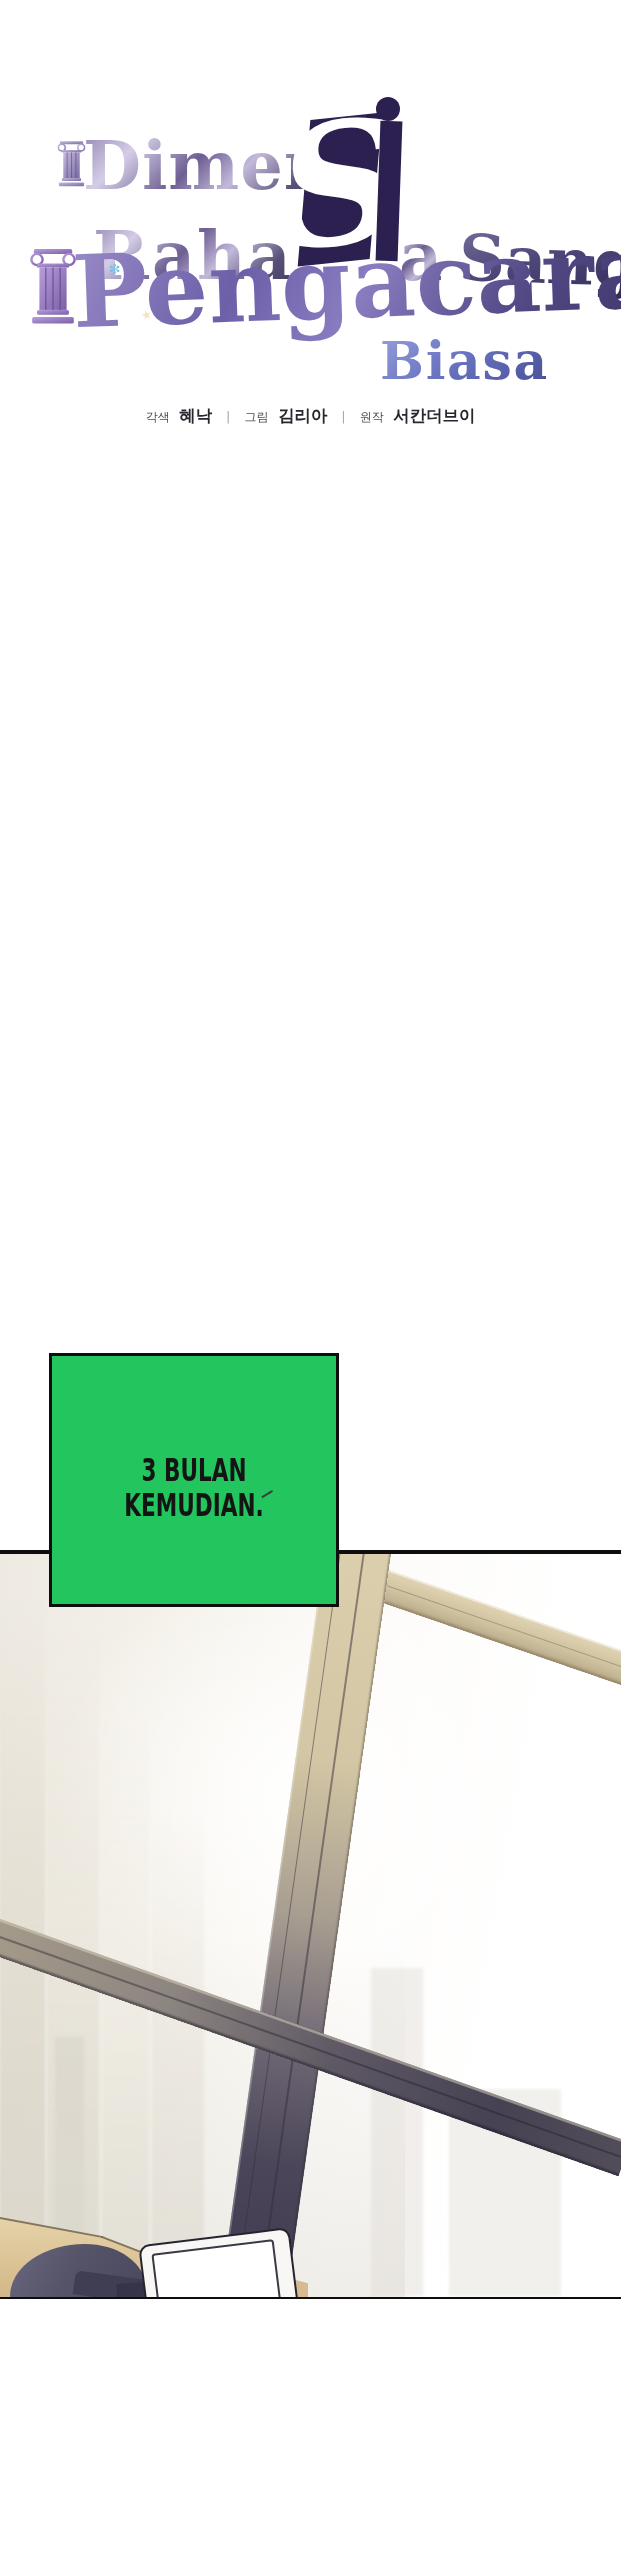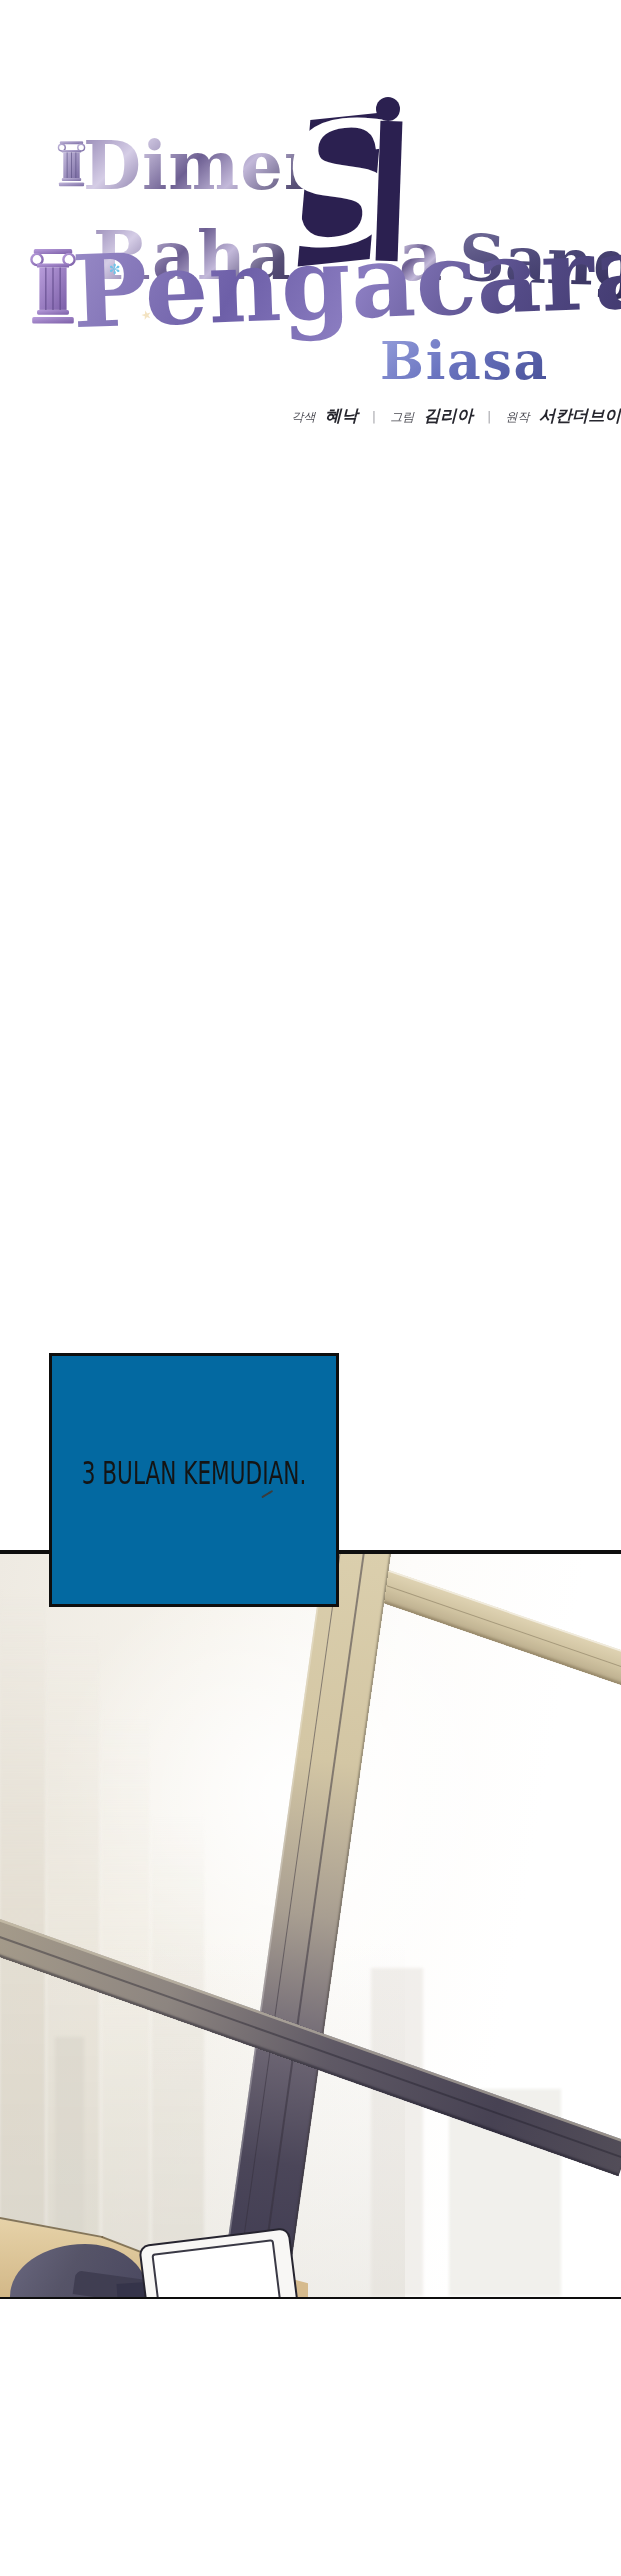--- a/index.html
+++ b/index.html
@@ -30,29 +30,29 @@
             justify-content:center;}
   #big-s{font-family:"DejaVu Serif","Liberation Serif",serif;font-weight:bold;
          font-size:169px;line-height:138px;color:#ffffff;transform:translateY(-5.2px);}
   #big-i-stem{left:378px;top:121px;width:22.4px;height:140px;background:#2b2050;
               transform:rotate(2deg);}
   #big-i-dot{left:376px;top:97px;width:24px;height:24px;border-radius:50%;background:#2b2050;}
 
   .sparkle{position:absolute;font-size:14px;line-height:1;}
 
   
-  #credits{left:0;top:405px;width:621px;display:flex;justify-content:flex-end;
-           align-items:baseline;gap:14px;font-style:italic;}
+  #credits{left:0;top:405px;width:621px;display:flex;justify-content:center;
+           align-items:baseline;gap:14px;}
   .credit-role{font-size:12px;color:#4a4a52;}
   .credit-name{font-size:16.4px;font-weight:bold;color:#26262e;margin-left:5.2px;}
   .credit-sep{font-size:13px;color:#a8a8ae;}
 
   
-  #caption-box{left:49px;top:1353px;width:284px;height:248px;background:#0369a1;
-               border:3.5px solid #0e0e0e;z-index:20;}
+  #caption-box{left:49px;top:1353px;width:284px;height:248px;background:#22c55e;
+               border:3.5px solid #0e0e0e;z-index:20;font-weight:bold;}
   #caption-text{position:absolute;left:0;right:0;top:102px;text-align:center;
                 font-size:27px;line-height:29px;color:#141414;letter-spacing:0;
                 transform:scale(0.8,1.2);font-family:"DejaVu Sans",sans-serif;}
   .tickline{position:absolute;background:#3c3c3c;height:1.7px;border-radius:1.7px;}
 
   
   #panel-top-border{left:0;top:1550px;width:621px;height:3.5px;background:#0e0e0e;z-index:10;}
   #panel{left:0;top:1554px;width:621px;height:745px;overflow:hidden;z-index:5;}
   #sky{left:0;top:0;width:621px;height:745px;
        background:linear-gradient(100deg,#eeeae2 0%,#f6f3ec 30%,#fdfcfa 55%,#ffffff 78%);}

